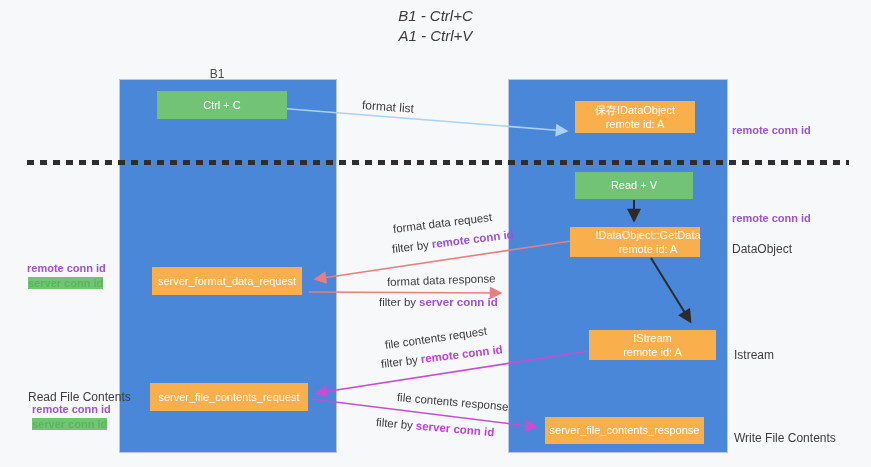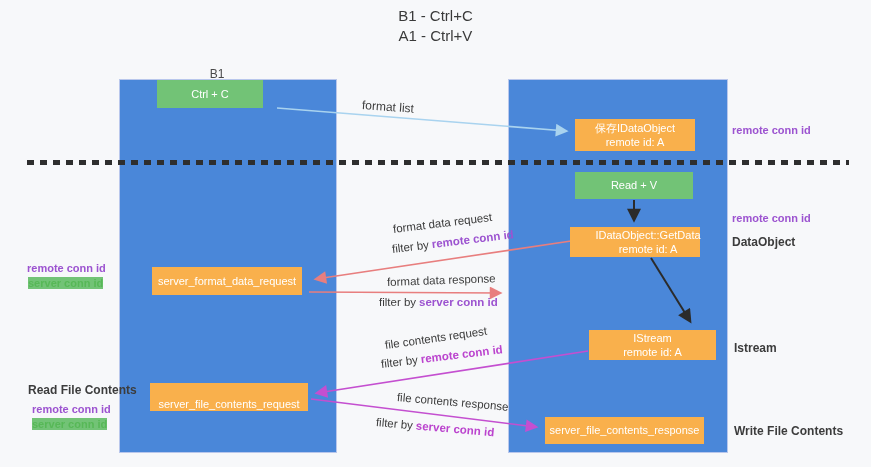--- a/index.html
+++ b/index.html
@@ -4,65 +4,65 @@
 <style>
   html,body{margin:0;padding:0;}
   #canvas{
     position:relative;width:871px;height:467px;overflow:hidden;
     background:#f7f8fa;
     font-family:"Liberation Sans", sans-serif;
     color:#3c3c3c;
   }
   .abs{position:absolute;}
   
-  #title{left:0;top:6px;width:871px;text-align:center;font-size:15px;line-height:1.32;color:#3a3a3a;}
+  #title{left:0;top:6px;width:871px;text-align:center;font-size:15px;line-height:1.32;color:#3a3a3a;font-style:italic;}
   
   .lane-header{width:140px;text-align:center;font-size:12px;line-height:1.15;color:#4a4a4a;}
   #lane-header-left{left:147px;top:52px;margin-top:16px;}
   #lane-header-right{left:548px;top:52px;}
   
   .lane{background:#4a87d9;border:1px solid #b9c7ec;box-sizing:border-box;}
   #lane-left{left:119px;top:79px;width:218px;height:374px;}
   #lane-right{left:508px;top:79px;width:220px;height:374px;}
   
   #dashed-line{left:27px;top:160px;width:822px;height:5px;
     background:repeating-linear-gradient(90deg,#2e2e2e 0 7px,transparent 7px 13px);}
   
   .node{display:flex;flex-direction:column;align-items:center;justify-content:center;
     color:#fff;font-size:11px;line-height:1.3;text-align:center;box-sizing:border-box;}
   .green{background:#72c376;}
   .orange{background:#f9b04c;}
-  #node-ctrl-c{left:157px;top:80px;width:106px;height:28px;}
-  #node-save-idataobject{left:575px;top:119px;width:120px;height:32px;}
+  #node-ctrl-c{left:157px;top:91px;width:130px;height:28px;}
+  #node-save-idataobject{left:575px;top:101px;width:120px;height:32px;}
   #node-ctrl-v{left:575px;top:172px;width:118px;height:27px;}
   #node-getdata{left:570px;top:227px;width:130px;height:30px;padding-left:26px;}
   #node-format-request{left:152px;top:267px;width:150px;height:28px;}
   #node-format-response{left:509px;top:281px;width:158px;height:27px;}
   #node-istream{left:589px;top:330px;width:127px;height:30px;}
-  #node-file-request{left:150px;top:383px;width:158px;height:28px;justify-content:flex-end;}
+  #node-file-request{left:150px;top:383px;width:158px;height:28px;}
   #node-file-response{left:545px;top:417px;width:159px;height:27px;}
   
   .flow{font-size:11.5px;color:#3c3c3c;white-space:nowrap;transform-origin:left center;}
   .flow b.purple{color:#9c53d0;}
   .flow b.magenta{color:#bb44ce;}
   .flow .fb{margin-right:3px;}
   #flow-format-list{left:362px;top:98px;transform:rotate(4deg);font-size:12px;}
   #flow-format-data-request{left:393px;top:223px;transform:rotate(-7deg);}
   #flow-filter-remote-1{left:392px;top:243px;transform:rotate(-7deg);}
   #flow-format-data-response{left:387px;top:276px;transform:rotate(-2deg);}
   #flow-filter-server-1{left:379px;top:296px;}
   #flow-file-contents-request{left:385px;top:339px;transform:rotate(-8deg);}
   #flow-filter-remote-2{left:381px;top:358px;transform:rotate(-7deg);}
   #flow-file-contents-response{left:397px;top:391px;transform:rotate(5deg);}
   #flow-filter-server-2{left:376px;top:416px;transform:rotate(5deg);}
   
   .side{font-size:11px;white-space:nowrap;}
   .side.purple{color:#9c53d0;font-weight:bold;}
   .side.green{color:#57b857;font-weight:bold;}
-  .side.plain{color:#3c3c3c;font-size:12px;font-weight:bold;}
+  .side.plain{color:#3c3c3c;font-size:12px;font-weight:normal;margin-top:7px;}
   #side-remote-top-right{left:732px;top:124px;}
   #side-remote-mid-right{left:732px;top:212px;}
   #side-dataobject{left:732px;top:235px;}
   #side-istream{left:734px;top:341px;}
   #side-write-file{left:734px;top:424px;}
   #side-remote-mid-left{left:27px;top:262px;}
   #side-server-mid-left{left:28px;top:277px;}
   #side-read-file{left:28px;top:383px;}
   #side-remote-bottom-left{left:32px;top:403px;}
   #side-server-bottom-left{left:32px;top:418px;}

